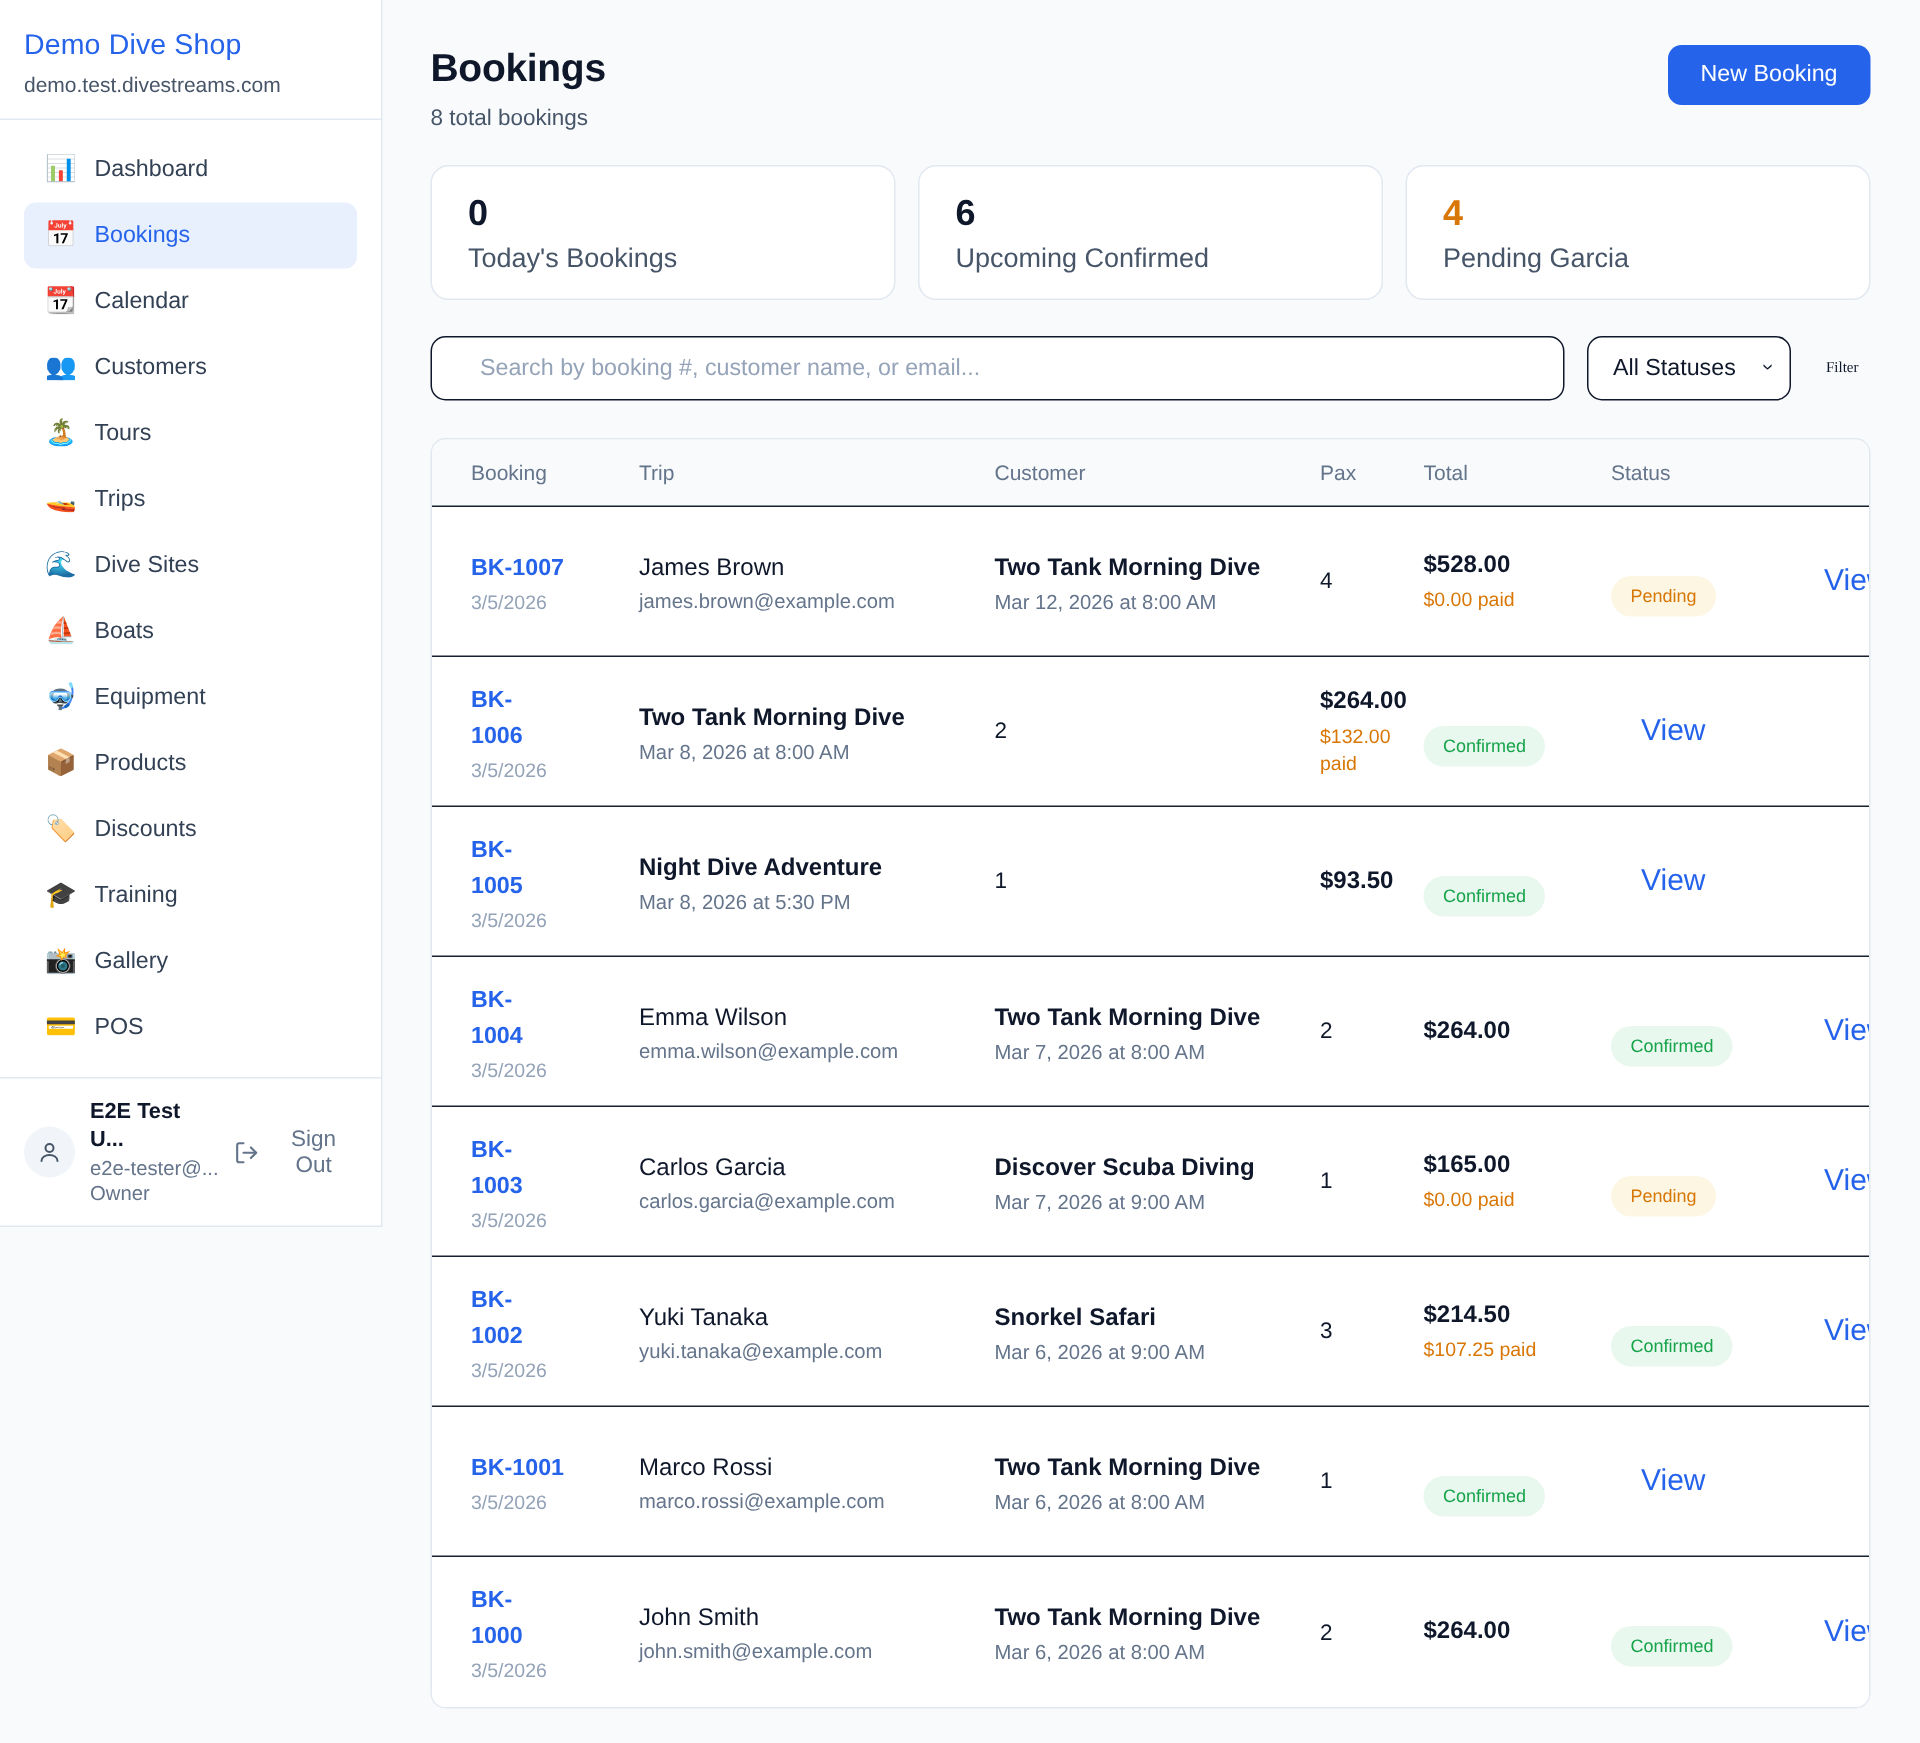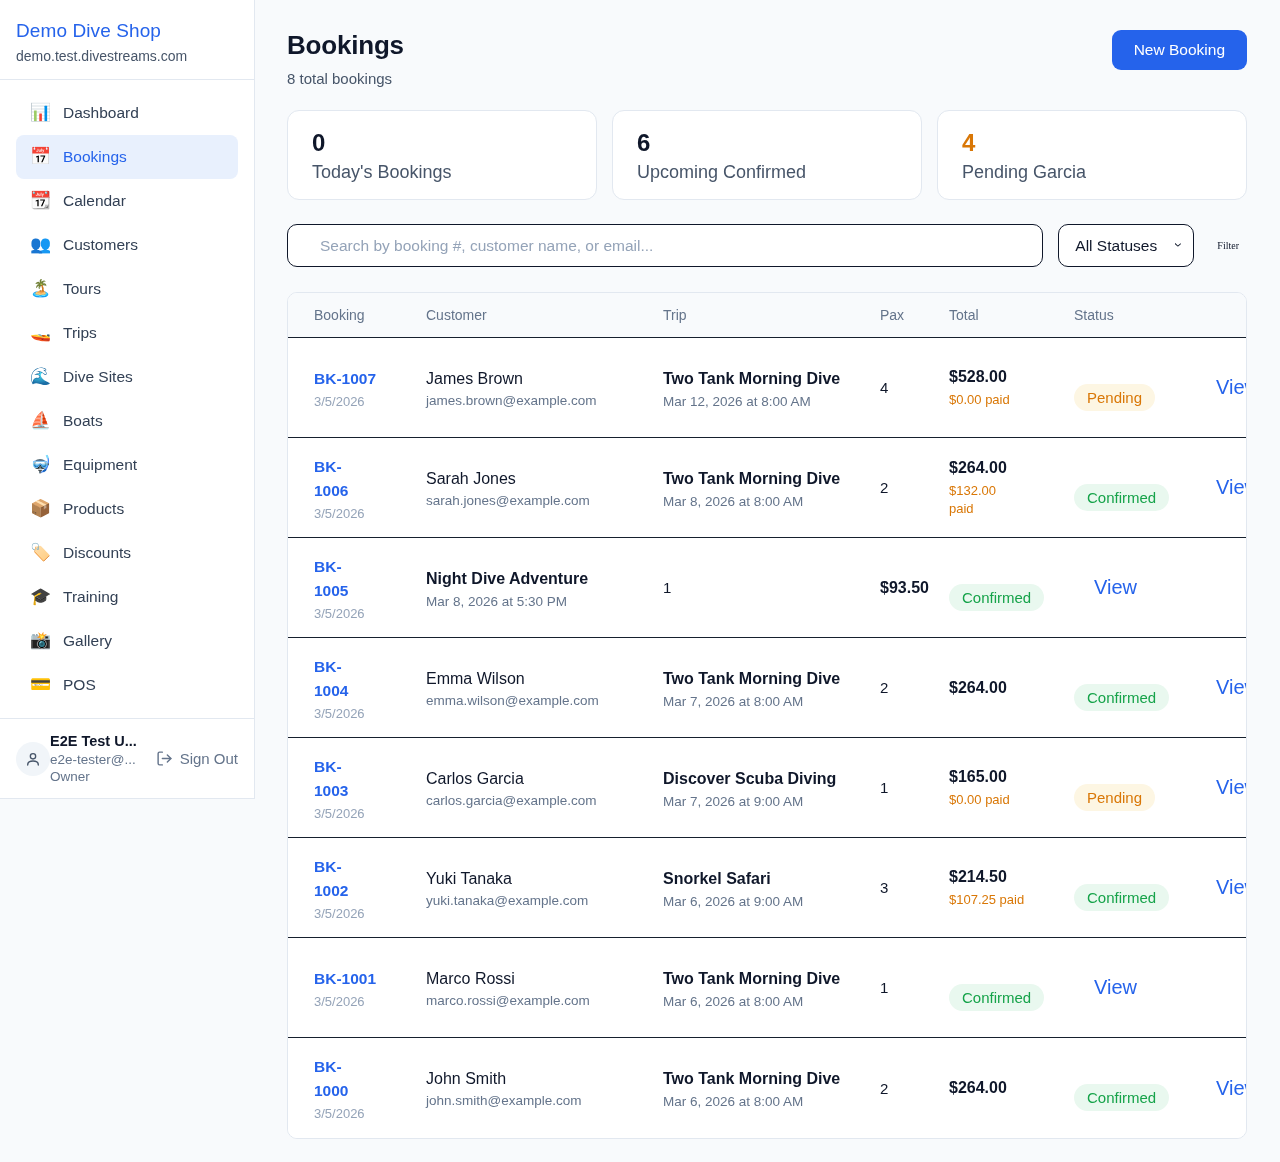--- a/index.html
+++ b/index.html
@@ -17,21 +17,21 @@
   .sidebar{width:255px;flex:0 0 255px;background:#fff;border-right:1px solid var(--border);border-bottom:1px solid var(--border);}
   .brand{padding:20px 16px 15px;border-bottom:1px solid var(--border);}
   .brand-name{font-size:19px;font-weight:normal;color:var(--accent);letter-spacing:.1px;}
   .brand-domain{font-size:14px;color:var(--muted2);margin-top:6px;}
   .nav{padding:11px 16px;}
   .nav-item{display:flex;align-items:center;gap:11px;padding:10px 14px;border-radius:8px;cursor:pointer;text-decoration:none;}
   .nav-item .nav-label{font-size:15.5px;color:#334155;line-height:24px;}
   .nav-item.active{background:var(--active-bg);}
   .nav-item.active .nav-label{color:var(--accent);font-weight:500;}
   .nav-icon{width:22px;font-size:17px;line-height:24px;text-align:center;}
-  .user{border-top:1px solid var(--border);padding:13px 16px;display:flex;align-items:center;}
+  .user{border-top:1px solid var(--border);padding:13px 16px;display:flex;align-items:center;gap:10px;}
   .avatar{width:34px;height:34px;border-radius:50%;background:#f1f5f9;display:flex;align-items:center;justify-content:center;flex:0 0 34px;}
   .user-info{min-width:0;}
   .user-name{font-size:14.5px;font-weight:bold;color:var(--dark);line-height:19px;}
   .user-email,.user-role{font-size:13.5px;color:var(--muted);line-height:17px;}
   .signout{margin-left:auto;display:flex;align-items:center;gap:7px;color:var(--muted);font-size:15px;background:none;border:none;cursor:pointer;font-family:inherit;}
 
   
   .main{flex:1;padding:30px 33px 30px 32px;min-width:0;}
   .page-header{display:flex;justify-content:space-between;align-items:flex-start;}
   .page-title{font-size:26px;font-weight:bold;color:var(--dark);letter-spacing:-.2px;}
@@ -63,21 +63,21 @@
   .bk-id.wrap{width:42px;}
   .bk-date{font-size:13px;color:var(--faint);margin-top:3px;}
   .c-name{font-size:16px;color:var(--dark);font-weight:500;line-height:21px;}
   .c-email{font-size:13.5px;color:var(--muted);margin-top:4px;}
   .t-name{font-size:16px;color:var(--dark);font-weight:600;line-height:24px;}
   .t-date{font-size:13.5px;color:var(--muted);margin-top:3px;}
   .pax{font-size:15px;color:var(--dark);}
   .tot{font-size:16px;font-weight:bold;color:var(--dark);line-height:20px;}
   .paid{font-size:13px;color:var(--orange);margin-top:4px;line-height:18px;display:inline-block;}
   .paid.wrap{width:56px;}
-  .badge{display:inline-block;padding:5px 13px;border-radius:999px;font-size:15px;line-height:17px;margin-top:19px;}
+  .badge{display:inline-block;padding:5px 13px;border-radius:999px;font-size:12px;line-height:17px;margin-top:19px;}
   .badge.pending{background:var(--pending-bg);color:var(--orange);}
   .badge.confirmed{background:var(--confirmed-bg);color:var(--confirmed-fg);}
   .view{color:var(--accent);font-weight:400;font-size:20px;text-decoration:none;margin-left:20px;}
 </style>
 </head>
 <body>
 
 <div class="app">
 
   <aside class="sidebar">
@@ -213,22 +213,22 @@
           <option>All Statuses</option>
         </select>
         <span class="sel-chevron">›</span>
       </div>
       <button class="btn-filter">Filter</button>
     </div>
 
     <div class="table-card">
       <div class="tgrid thead">
           <div class="th">Booking</div>
+          <div class="th">Trip</div>
           <div class="th">Customer</div>
-          <div class="th">Trip</div>
           <div class="th">Pax</div>
           <div class="th">Total</div>
           <div class="th">Status</div>
           <div></div>
         </div>
       <div>
   <div class="tgrid row">
     <div class="cell">
       <a class="bk-id" href="#">BK-1007</a>
       <div class="bk-date">3/5/2026</div>
@@ -253,24 +253,20 @@
       <a class="view" href="#">View</a>
     </div>
   </div>
 
   <div class="tgrid row">
     <div class="cell">
       <a class="bk-id wrap" href="#">BK-1006</a>
       <div class="bk-date">3/5/2026</div>
     </div>
     <div class="cell">
-      <div class="c-name">Sarah Jones</div>
-      <div class="c-email">sarah.jones@example.com</div>
-    </div>
-    <div class="cell">
       <div class="t-name">Two Tank Morning Dive</div>
       <div class="t-date">Mar 8, 2026 at 8:00 AM</div>
     </div>
     <div class="cell pax">2</div>
     <div class="cell">
       <div class="tot">$264.00</div>
       <div class="paid wrap">$132.00 paid</div>
     </div>
     <div class="cell">
       <span class="badge confirmed">Confirmed</span>

